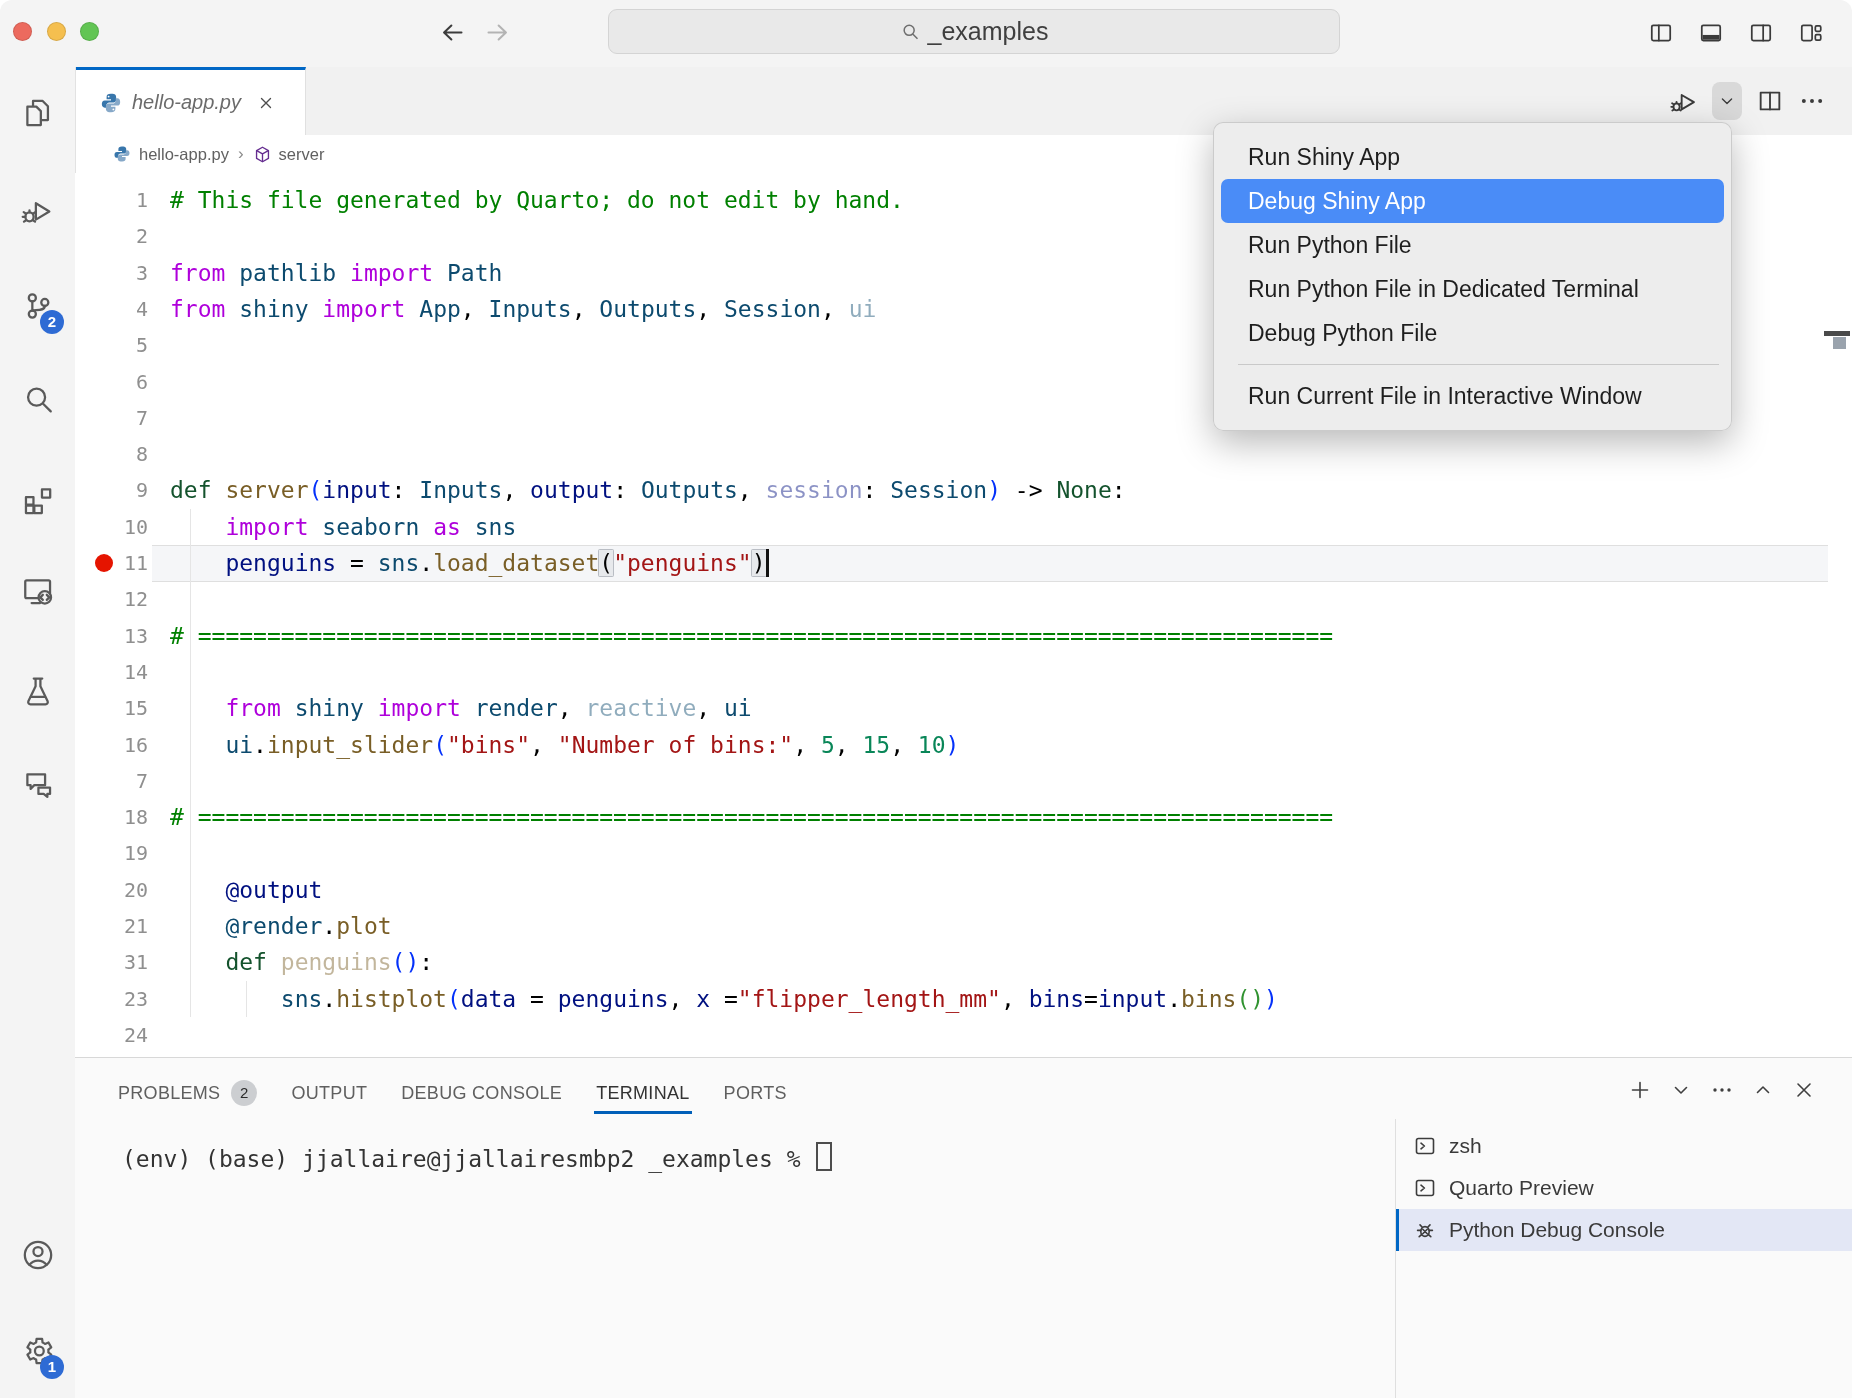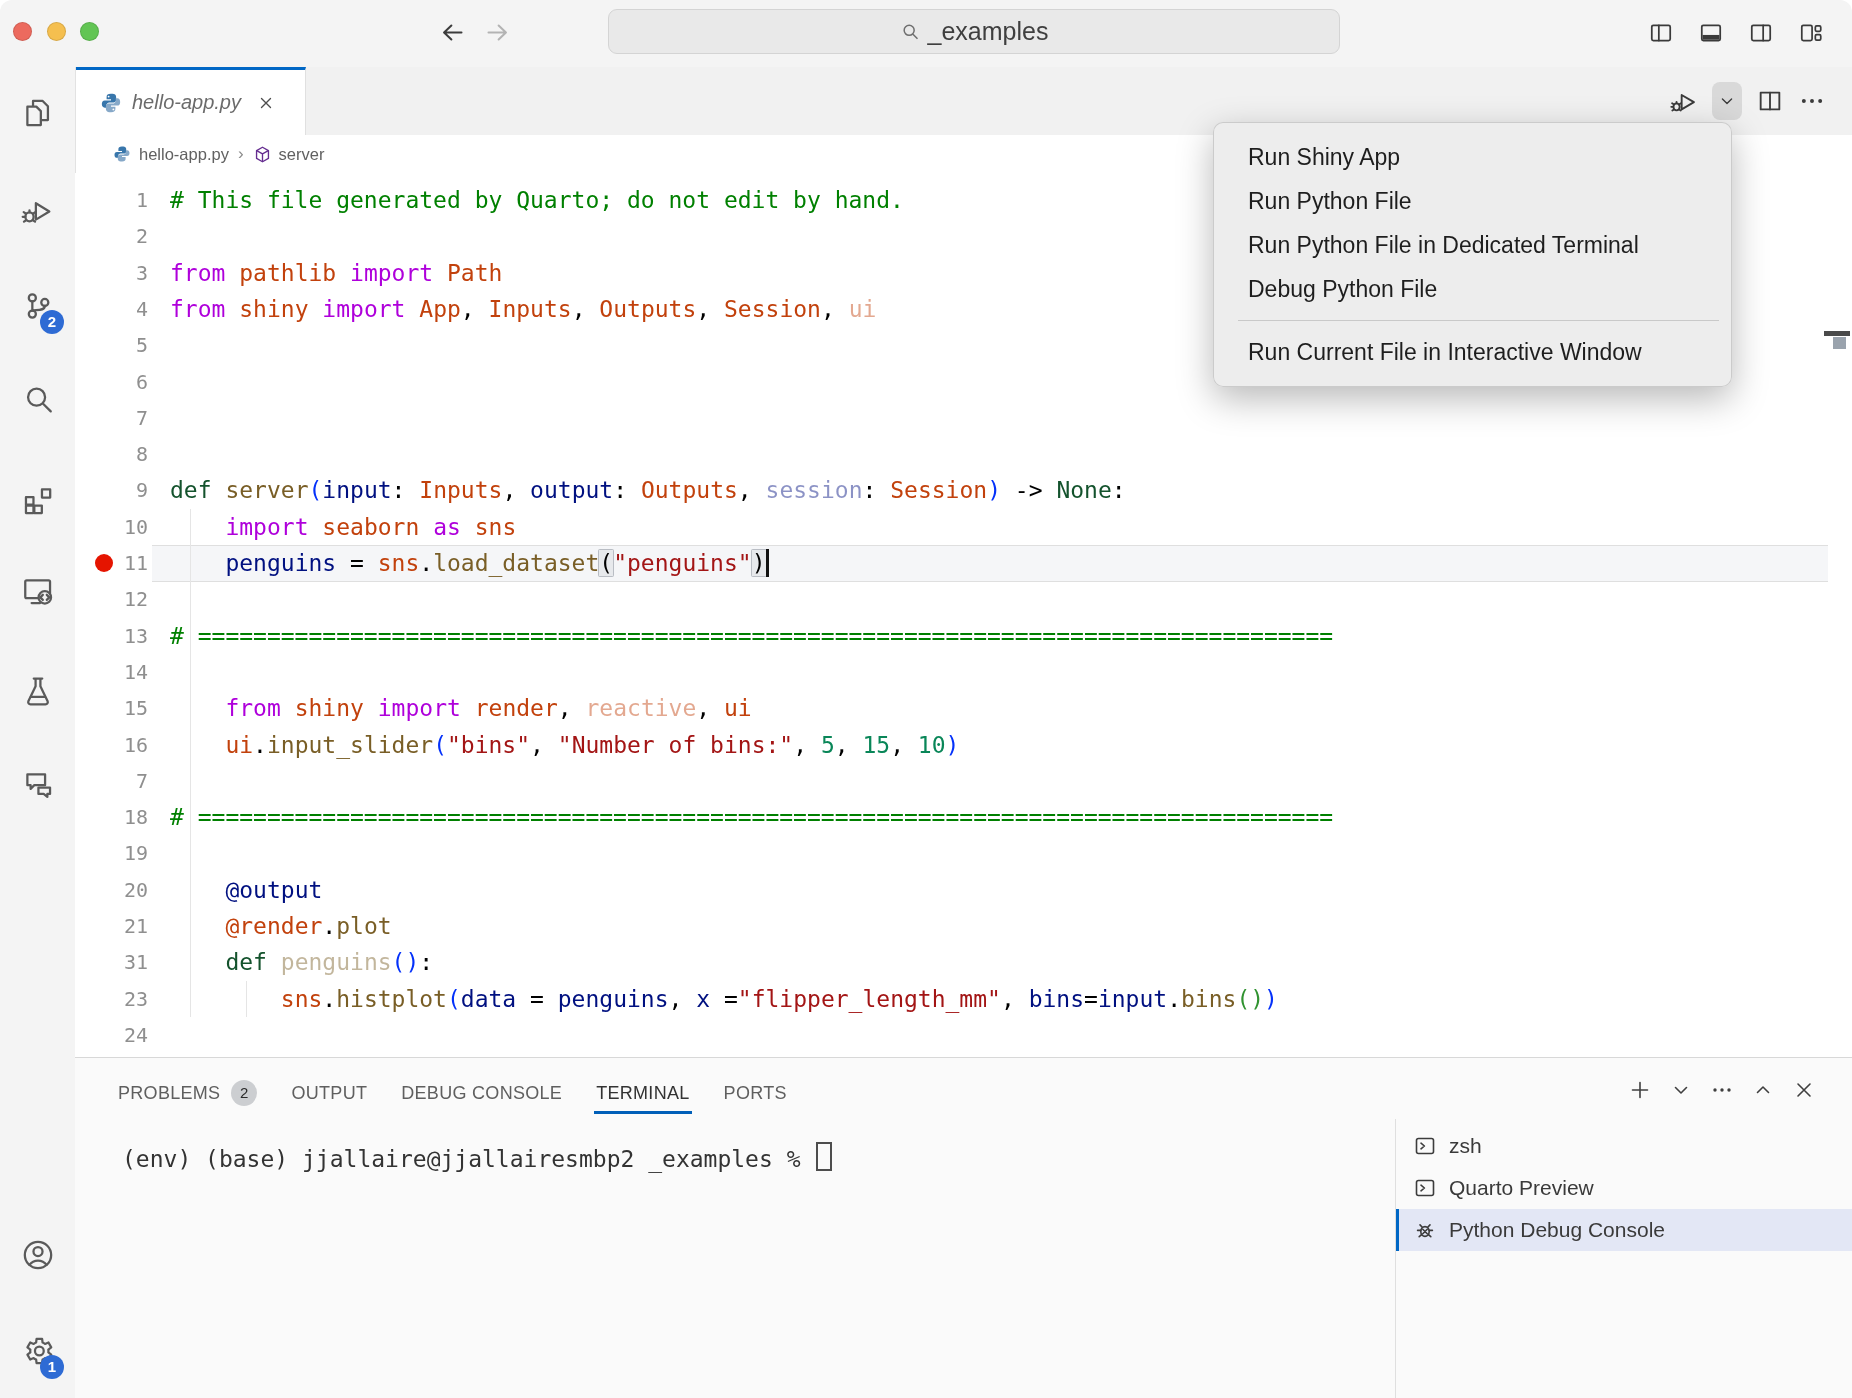--- a/index.html
+++ b/index.html
@@ -53,21 +53,21 @@
   #breadcrumb .bc-sym-ico svg{width:19px;height:19px;}
   
   #codearea{position:absolute;left:75px;top:173px;width:1777px;height:884px;background:#fff;overflow:hidden;}
   .curline{position:absolute;left:77px;right:24px;height:37px;background:#F5F6F8;border-top:1px solid #DFDFDF;border-bottom:1px solid #DFDFDF;box-sizing:border-box;}
   .iguide{position:absolute;width:1px;background:#E5E5E5;}
   .gut{position:absolute;left:0;width:73px;text-align:right;font-family:"DejaVu Sans Mono",monospace;
     font-size:20px;color:#8F8F8F;line-height:36.3px;}
   .bp{position:absolute;left:20px;width:18px;height:18px;border-radius:50%;background:#E51400;}
   .cl{position:absolute;left:95px;white-space:pre;font-family:"DejaVu Sans Mono",monospace;font-size:23px;line-height:36.3px;color:#000;}
   .tok-cm{color:#008000;} .tok-kw{color:#AF00DB;} .tok-kw2{color:#14532d;}
-  .tok-ty{color:#c2410c;} .tok-fn{color:#795E26;} .tok-va{color:#001080;}
+  .tok-ty{color:#0c4a6e;} .tok-fn{color:#795E26;} .tok-va{color:#001080;}
   .tok-st{color:#A31515;} .tok-nu{color:#098658;} .tok-pu{color:#000000;}
   .tok-b1{color:#0431FA;} .tok-b2{color:#319331;}
   .dim{opacity:.45;}
   .tok-bm{background:#E7E9EC;box-shadow:0 0 0 1px #B9BDC4;border-radius:1px;}
   .caret{display:inline-block;width:3px;height:28px;background:#111;vertical-align:-6px;}
   #ruler-bar{position:absolute;left:1824px;top:331px;width:26px;height:5px;background:#4A4A4A;}
   #ruler-sq{position:absolute;left:1833px;top:337px;width:13px;height:12px;background:#9AA3AD;}
   
   #runmenu{position:absolute;left:1213px;top:122px;width:517px;background:rgba(236,236,236,.97);
     border:1px solid rgba(0,0,0,.14);border-radius:10px;box-shadow:0 12px 36px rgba(0,0,0,.28);
@@ -337,20 +337,21 @@
       <div class="gut" style="top: 807.6px;">23</div>
       <div class="cl" style="top: 807.6px;"><span class="tok-pu">        </span><span class="tok-ty">sns</span><span class="tok-pu">.</span><span class="tok-fn">histplot</span><span class="tok-b1">(</span><span class="tok-va">data</span><span class="tok-pu"> = </span><span class="tok-va">penguins</span><span class="tok-pu">, </span><span class="tok-va">x</span><span class="tok-pu"> =</span><span class="tok-st">"flipper_length_mm"</span><span class="tok-pu">, </span><span class="tok-va">bins</span><span class="tok-pu">=</span><span class="tok-va">input</span><span class="tok-pu">.</span><span class="tok-fn">bins</span><span class="tok-b2">()</span><span class="tok-b1">)</span></div>
       <div class="gut" style="top: 843.9px;">24</div>
       <div class="cl" style="top: 843.9px;"></div>
     </div>
   <div id="ruler-bar"></div>
   <div id="ruler-sq"></div>
 
   <div id="runmenu">
       <div class="mi">Run Shiny App</div>
+      <div class="mi sel">Debug Shiny App</div>
       <div class="mi">Run Python File</div>
       <div class="mi">Run Python File in Dedicated Terminal</div>
       <div class="mi">Debug Python File</div>
       <div class="mdiv"></div>
       <div class="mi">Run Current File in Interactive Window</div>
     </div>
 
   <div id="panel">
     <div id="paneltabs">
         <div class="ptab">

